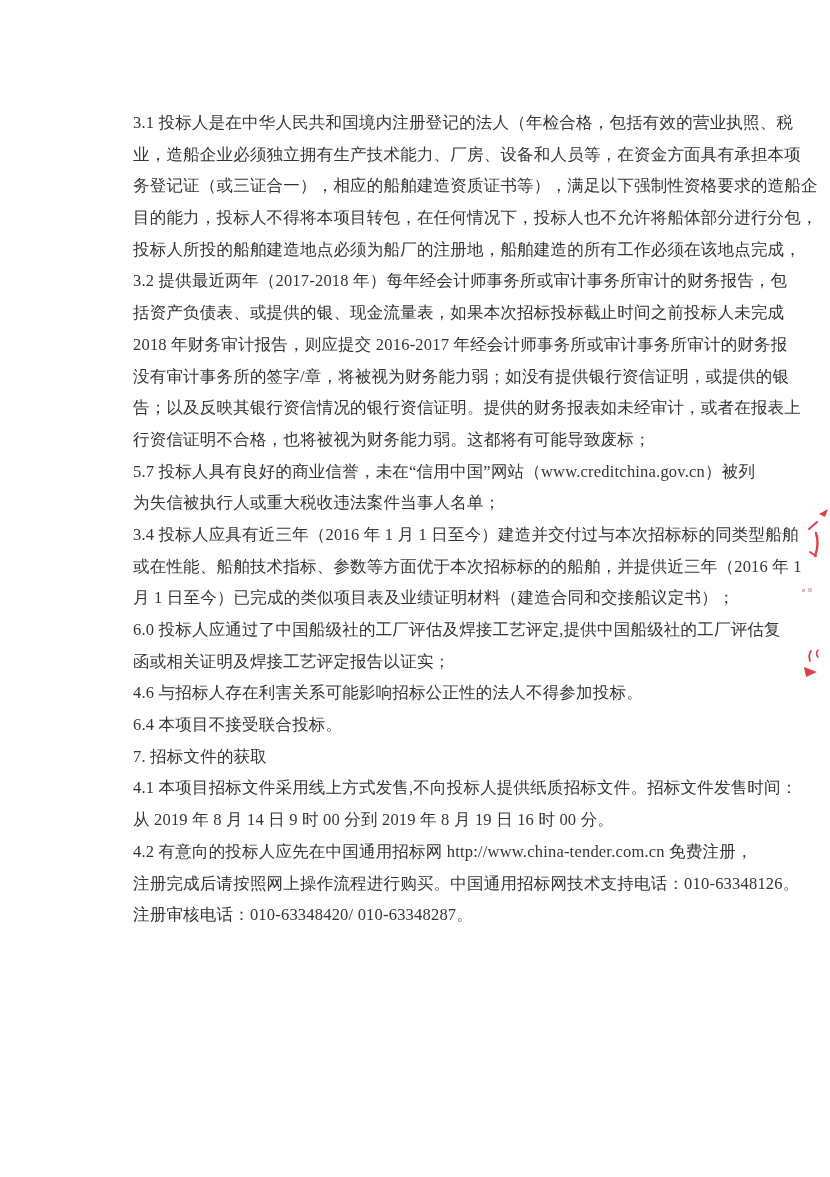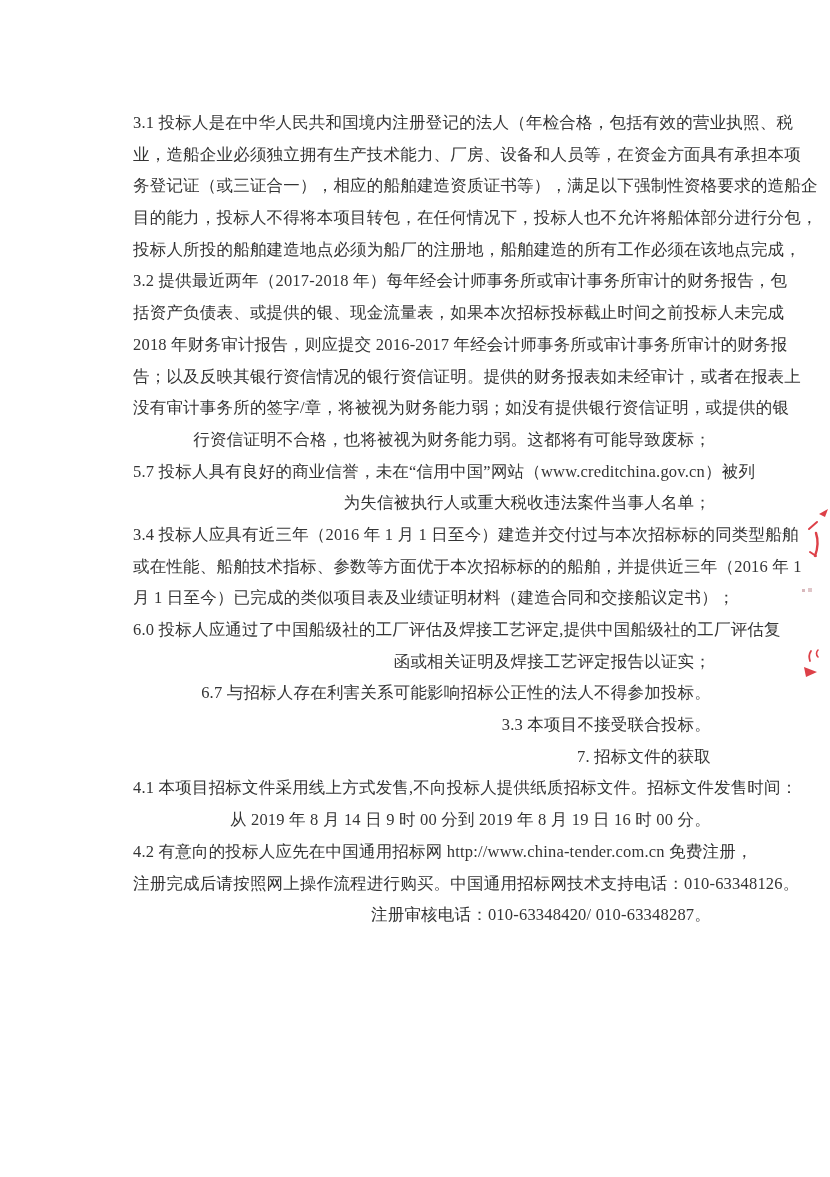--- a/index.html
+++ b/index.html
@@ -12,21 +12,20 @@
   body{
     background:#ffffff;
     font-family:"Liberation Serif","DejaVu Serif",serif;
   }
   .page{
     position:relative;
     width:830px;
     height:1058px;
     background:var(--page-bg);
     overflow:hidden;
-    text-align:right;
   }
   .text-block{
     position:absolute;
     left:133px;
     top:107px;
     width:578px;
     color:var(--text-color);
     font-size:16.5px;
   }
   .section{margin:0;padding:0;}
@@ -48,42 +47,42 @@
         <div class="line">3.1 投标人是在中华人民共和国境内注册登记的法人（年检合格，包括有效的营业执照、税</div>
         <div class="line">业，造船企业必须独立拥有生产技术能力、厂房、设备和人员等，在资金方面具有承担本项</div>
         <div class="line">务登记证（或三证合一），相应的船舶建造资质证书等），满足以下强制性资格要求的造船企</div>
         <div class="line">目的能力，投标人不得将本项目转包，在任何情况下，投标人也不允许将船体部分进行分包，</div>
         <div class="line">投标人所投的船舶建造地点必须为船厂的注册地，船舶建造的所有工作必须在该地点完成，</div>
       </div>
       <div class="section">
         <div class="line">3.2 提供最近两年（2017-2018 年）每年经会计师事务所或审计事务所审计的财务报告，包</div>
         <div class="line">括资产负债表、或提供的银、现金流量表，如果本次招标投标截止时间之前投标人未完成</div>
         <div class="line">2018 年财务审计报告，则应提交 2016-2017 年经会计师事务所或审计事务所审计的财务报</div>
+        <div class="line">没有审计事务所的签字/章，将被视为财务能力弱；如没有提供银行资信证明，或提供的银</div>
         <div class="line">告；以及反映其银行资信情况的银行资信证明。提供的财务报表如未经审计，或者在报表上</div>
-        <div class="line">没有审计事务所的签字/章，将被视为财务能力弱；如没有提供银行资信证明，或提供的银</div>
         <div class="line">行资信证明不合格，也将被视为财务能力弱。这都将有可能导致废标；</div>
       </div>
       <div class="section">
         <div class="line">5.7 投标人具有良好的商业信誉，未在“信用中国”网站（www.creditchina.gov.cn）被列</div>
         <div class="line">为失信被执行人或重大税收违法案件当事人名单；</div>
       </div>
       <div class="section">
         <div class="line">3.4 投标人应具有近三年（2016 年 1 月 1 日至今）建造并交付过与本次招标标的同类型船舶</div>
         <div class="line">或在性能、船舶技术指标、参数等方面优于本次招标标的的船舶，并提供近三年（2016 年 1</div>
         <div class="line">月 1 日至今）已完成的类似项目表及业绩证明材料（建造合同和交接船议定书）；</div>
       </div>
       <div class="section">
         <div class="line">6.0 投标人应通过了中国船级社的工厂评估及焊接工艺评定,提供中国船级社的工厂评估复</div>
         <div class="line">函或相关证明及焊接工艺评定报告以证实；</div>
       </div>
       <div class="section">
-        <div class="line">6.7 与招标人存在利害关系可能影响招标公正性的法人不得参加投标。</div>
+        <div class="line">4.6 与招标人存在利害关系可能影响招标公正性的法人不得参加投标。</div>
       </div>
       <div class="section">
-        <div class="line">3.3 本项目不接受联合投标。</div>
+        <div class="line">6.4 本项目不接受联合投标。</div>
       </div>
       <div class="section">
         <div class="line">7. 招标文件的获取</div>
       </div>
       <div class="section">
         <div class="line">4.1 本项目招标文件采用线上方式发售,不向投标人提供纸质招标文件。招标文件发售时间：</div>
         <div class="line">从 2019 年 8 月 14 日 9 时 00 分到 2019 年 8 月 19 日 16 时 00 分。</div>
       </div>
       <div class="section">
         <div class="line">4.2 有意向的投标人应先在中国通用招标网 http://www.china-tender.com.cn 免费注册，</div>

